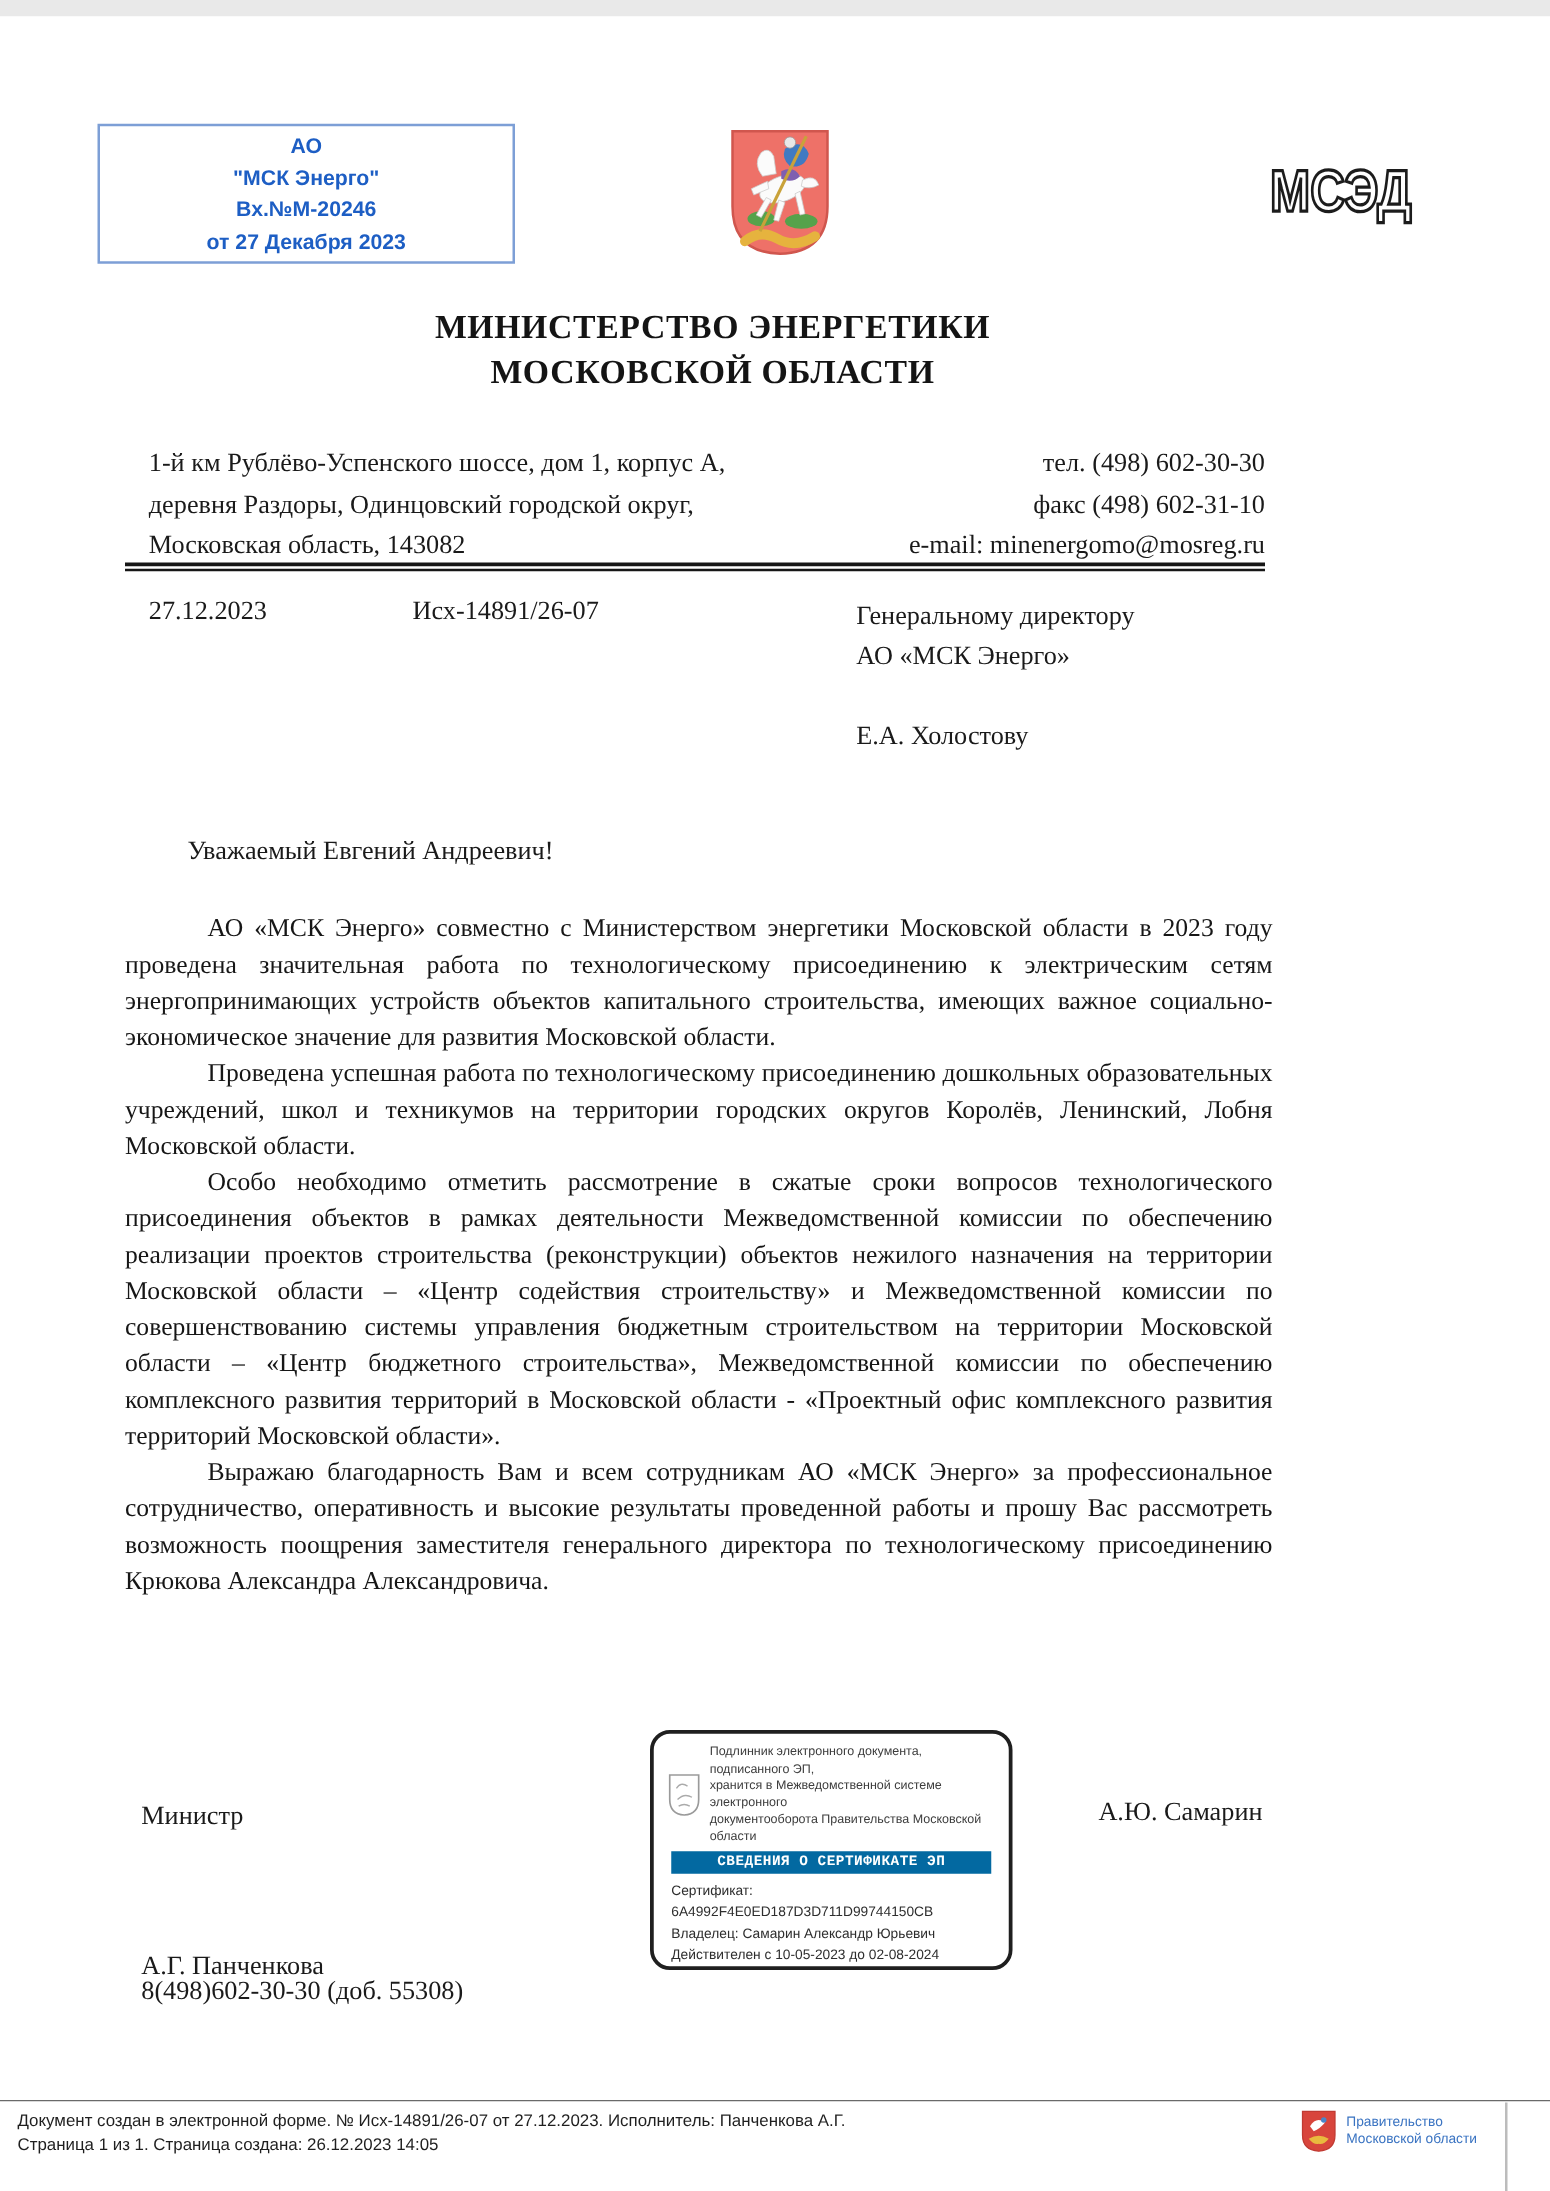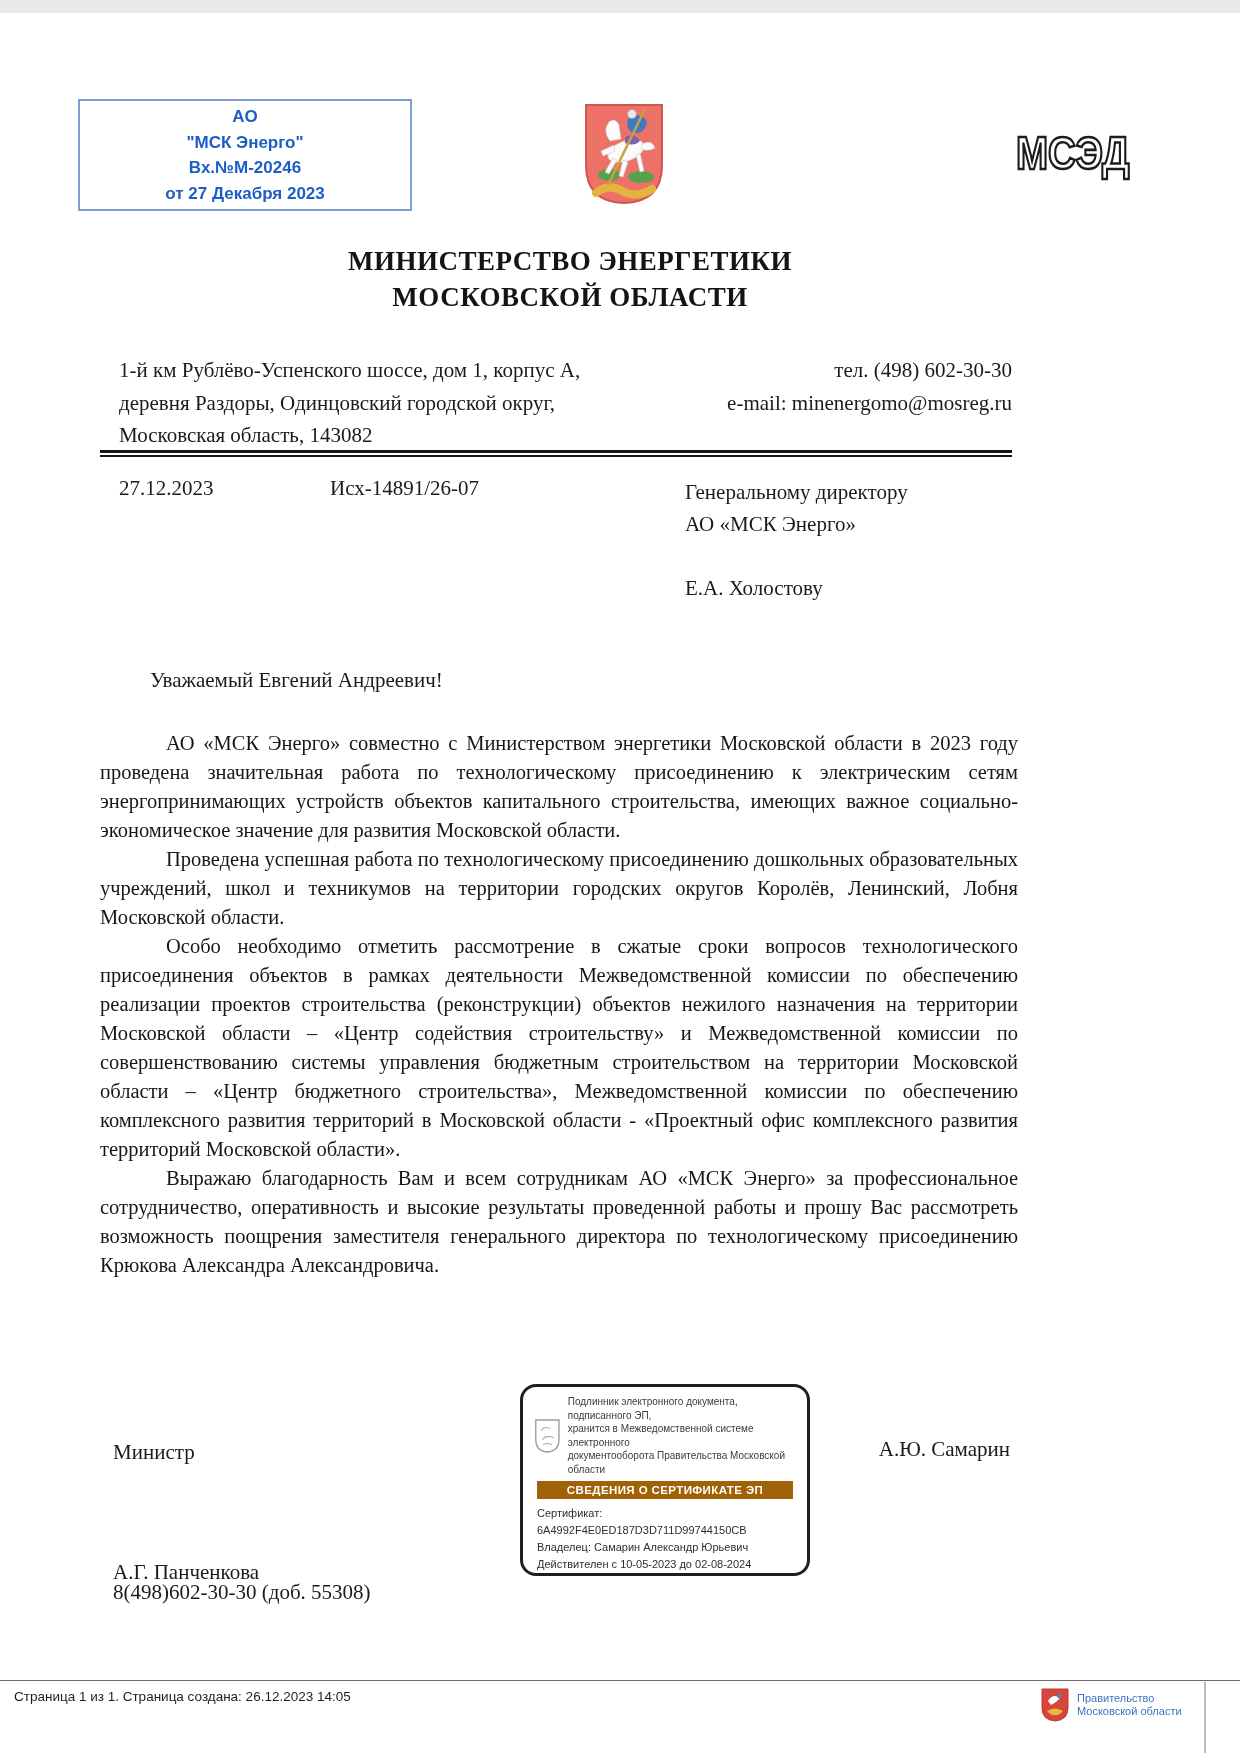--- a/index.html
+++ b/index.html
@@ -65,22 +65,22 @@
     position:absolute;left:520px;top:1371px;width:290px;box-sizing:border-box;
     border:3px solid #1f1f1f;border-radius:16px;background:#fff;
     padding:8px 0 0;
   }
   .esign-head{display:flex;align-items:center;gap:7px;padding:0 10px 0 11px;}
   .esign-head-text{
     font-family:"Liberation Sans","DejaVu Sans",sans-serif;
     font-size:10px;line-height:13.5px;color:#3c3c3c;
   }
   .esign-banner{
-    margin:5px 14px 0;background:#a16207;color:#fff;
-    font-family:Liberation Sans, sans-serif;
+    margin:5px 14px 0;background:#0369a1;color:#fff;
+    font-family:Liberation Mono, monospace;
     font-weight:bold;font-size:11.5px;line-height:18px;text-align:center;letter-spacing:0.4px;
   }
   .esign-cert{
     margin:6px 10px 0 14px;
     font-family:"Liberation Sans","DejaVu Sans",sans-serif;
     font-size:11px;line-height:17px;color:#2e2e2e;
   }
 
   .executor{position:absolute;left:113px;top:1549px;font-size:21px;line-height:20px;}
 
@@ -137,20 +137,21 @@
     <div>МОСКОВСКОЙ ОБЛАСТИ</div>
   </div>
 
   <div class="addr-left">
     <div>1-й км Рублёво-Успенского шоссе, дом 1, корпус А,</div>
     <div>деревня Раздоры, Одинцовский городской округ,</div>
     <div>Московская область, 143082</div>
   </div>
   <div class="addr-right">
     <div>тел. (498) 602-30-30</div>
+    <div>факс (498) 602-31-10</div>
     <div>e-mail: minenergomo@mosreg.ru</div>
   </div>
 
   <div class="rule"></div>
 
   <div class="ref-date">27.12.2023</div>
   <div class="ref-num">Исх-14891/26-07</div>
 
   <div class="addressee">
     <div>Генеральному директору</div>
@@ -192,20 +193,21 @@
   </div>
 
   <div class="executor">
     <div>А.Г. Панченкова</div>
     <div>8(498)602-30-30 (доб. 55308)</div>
   </div>
 
   <div class="footer-sep"></div>
   <div class="footer-vline"></div>
   <div class="footer-text">
+    <div>Документ создан в электронной форме. № Исх-14891/26-07 от 27.12.2023. Исполнитель: Панченкова А.Г.</div>
     <div>Страница 1 из 1. Страница создана: 26.12.2023 14:05</div>
   </div>
   <div class="gov-logo">
     <svg width="30" height="36" viewBox="0 0 30 36" aria-hidden="true">
       <path d="M2 2 H28 V21 Q28 33 15 34 Q2 33 2 21 Z" fill="#d8453c" stroke="#c03a32" stroke-width="1"></path>
       <path d="M8 14 Q13 6 20 11 Q16 16 11 18 Z" fill="#ffffff"></path>
       <circle cx="19" cy="9" r="2.2" fill="#4a86c8"></circle>
       <path d="M7 24 Q15 19 23 24 Q19 29 15 28 Q11 29 7 24 Z" fill="#e9b93e"></path>
     </svg>
     <div class="gov-logo-text">

